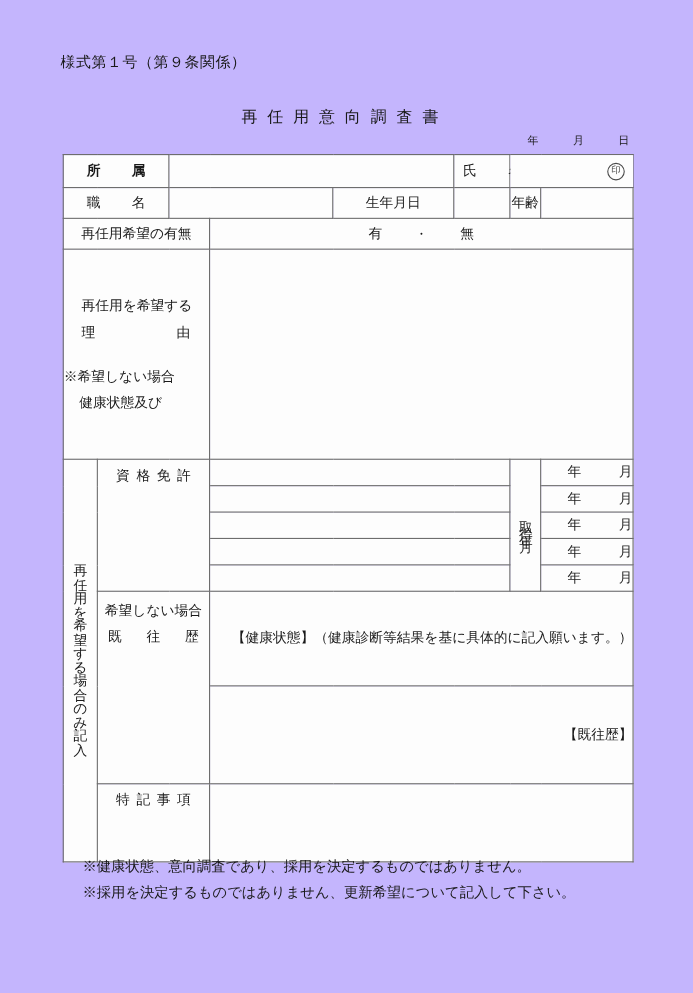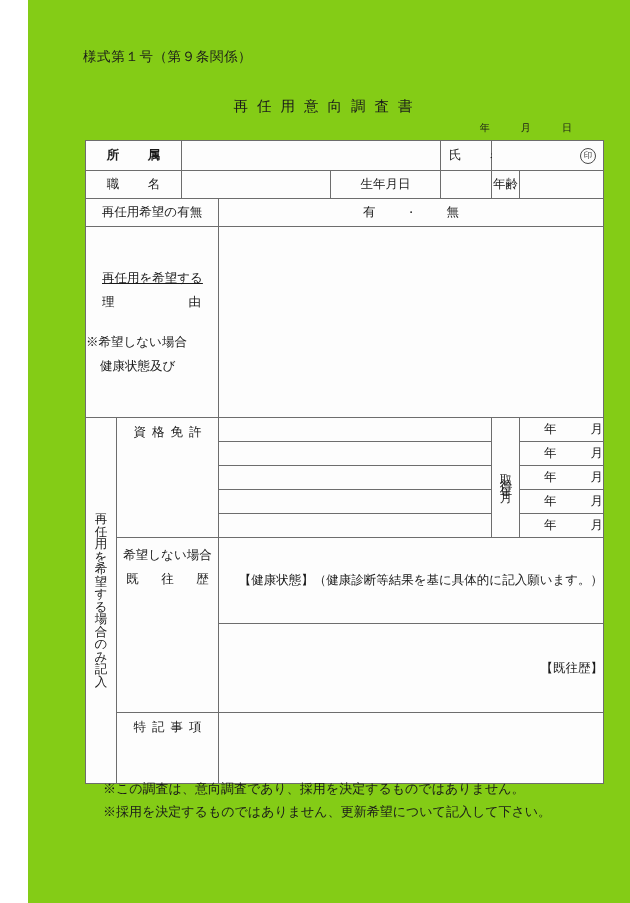--- a/index.html
+++ b/index.html
@@ -11,22 +11,21 @@
     width: 630px;
     height: 903px;
     position: relative;
     font-family: "DejaVu Serif", "Liberation Serif", serif;
     color: #1a1a1a;
     overflow: hidden;
   }
   .page {
     position: absolute;
     inset: 0;
-    background: #84cc16;
-    margin-left: 28px;
+    background: #c4b5fd;
   }
   
   .form-no {
     position: absolute;
     left: 55px;
     top: 48px;
     font-size: 13.5px;
     letter-spacing: 0.6px;
     white-space: nowrap;
   }
@@ -104,21 +103,21 @@
   }
   .umu .a { margin-right: 30px; }
   .umu .dot { margin-right: 30px; font-size: 11px; vertical-align: middle; }
 
   .reason-label {
     vertical-align: middle;
     text-align: left;
     padding: 0 0 0 4px;
     line-height: 1.95;
   }
-  .reason-label .r1 { display: block; padding-left: 16px; text-decoration: underline; }
+  .reason-label .r1 { display: block; padding-left: 16px; }
   .reason-label .r2 { display: block; padding-left: 16px; letter-spacing: 0; }
   .reason-label .r2 .gap { display: inline-block; width: 74px; }
   .reason-label .spacer { display: block; height: 15px; }
   .reason-label .r3 { display: block; }
   .reason-label .r4 { display: block; padding-left: 14px; }
 
   
   .vside {
     width: 31px;
     text-align: center;
@@ -292,17 +291,17 @@
     </tr>
 
     <tr>
       <td class="lbl sp3" colspan="2" style="vertical-align:top;padding-top:6px;height:64px">特記事項</td>
       <td colspan="5" class="cellpad cellpad-top"></td>
     </tr>
   </tbody>
     </table>
 
   <div class="notes">
-    <div>※この調査は、意向調査であり、採用を決定するものではありません。</div>
+    <div>※健康状態、意向調査であり、採用を決定するものではありません。</div>
     <div>※採用を決定するものではありません、更新希望について記入して下さい。</div>
   </div>
 
 </div>
 
 </body></html>

